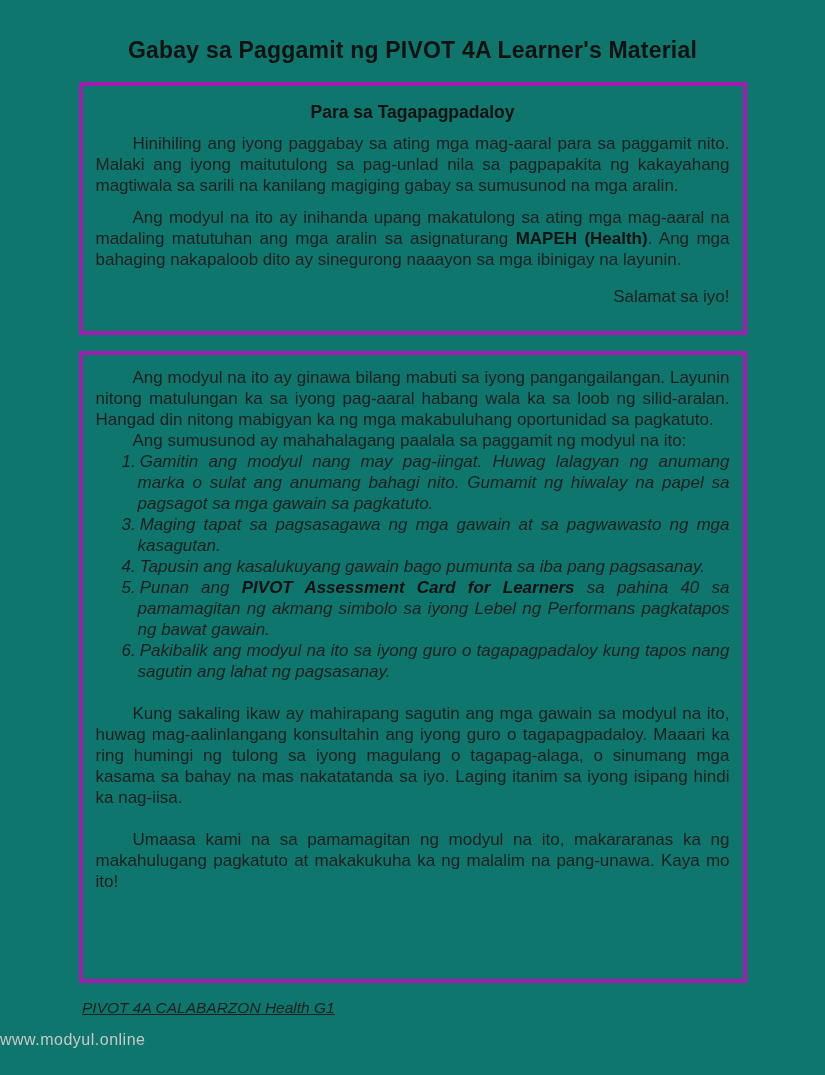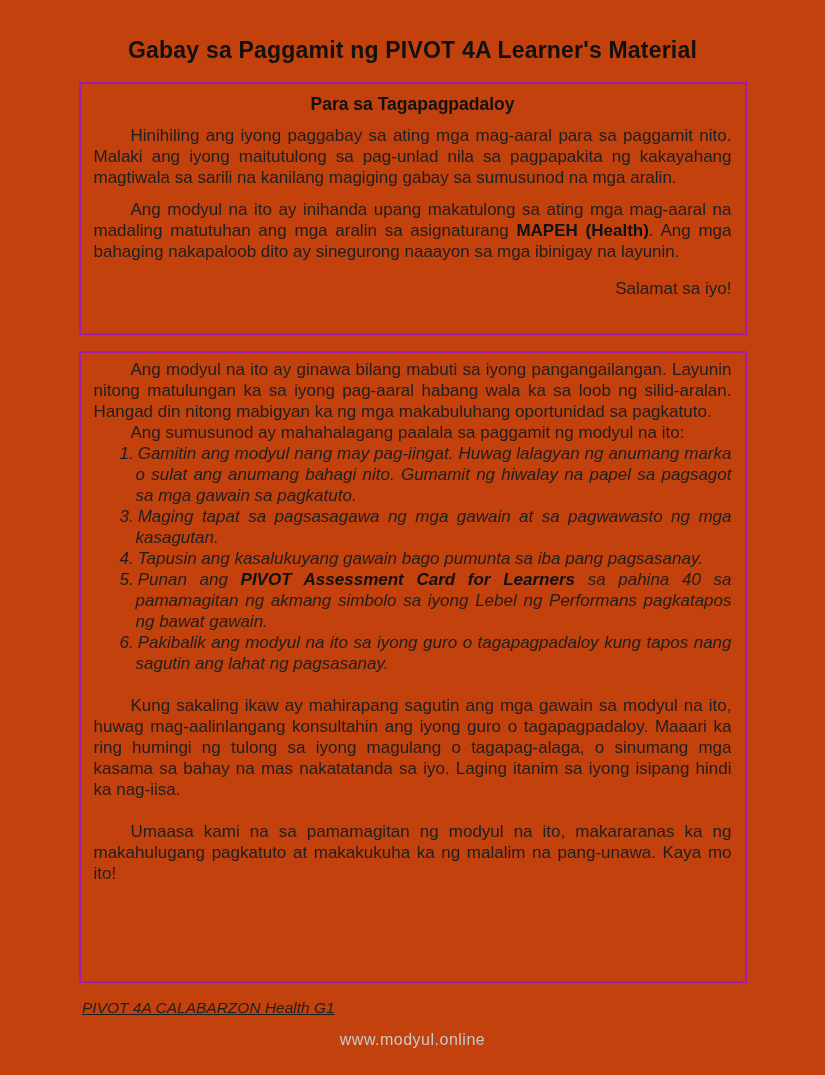--- a/index.html
+++ b/index.html
@@ -4,40 +4,40 @@
 <style>
   html, body {
     margin: 0;
     padding: 0;
     background: #ffffff;
   }
   .page {
     width: 825px;
     height: 1075px;
     position: relative;
-    background: #c2410c;
+    background: #0f766e;
     color: #1f1f1f;
     font-family: "Liberation Sans", sans-serif;
     overflow: hidden;
   }
   .page-title {
     margin: 0;
     padding-top: 37px;
     text-align: center;
     font-size: 23px;
     font-weight: 700;
     letter-spacing: 0.2px;
     color: #111111;
   }
   .box {
     width: 668px;
     margin: 16px auto;
-    border: 2px solid #a21caf;
+    border: 4px solid #a21caf;
     box-sizing: border-box;
-    padding: 6px 13px 8px 13px;
+    padding: 12px 13px 8px 13px;
     font-size: 17px;
     line-height: 21px;
   }
   .box-facilitator {
     margin-top: 18px;
     min-height: 253px;
   }
   .box-learner {
     margin-top: 6px;
     min-height: 632px;
@@ -85,21 +85,21 @@
     font-style: italic;
     font-size: 15.5px;
     color: #1f1f1f;
     text-decoration: underline;
   }
   .watermark {
     position: absolute;
     left: 0;
     right: 0;
     bottom: 26px;
-    text-align: center;
+    text-align: left;
     font-size: 16px;
     letter-spacing: 0.5px;
     color: #c9c9c9;
   }
   strong { font-weight: 700; color: #111111; }
 </style>
 </head>
 <body>
 
 <div class="page">

